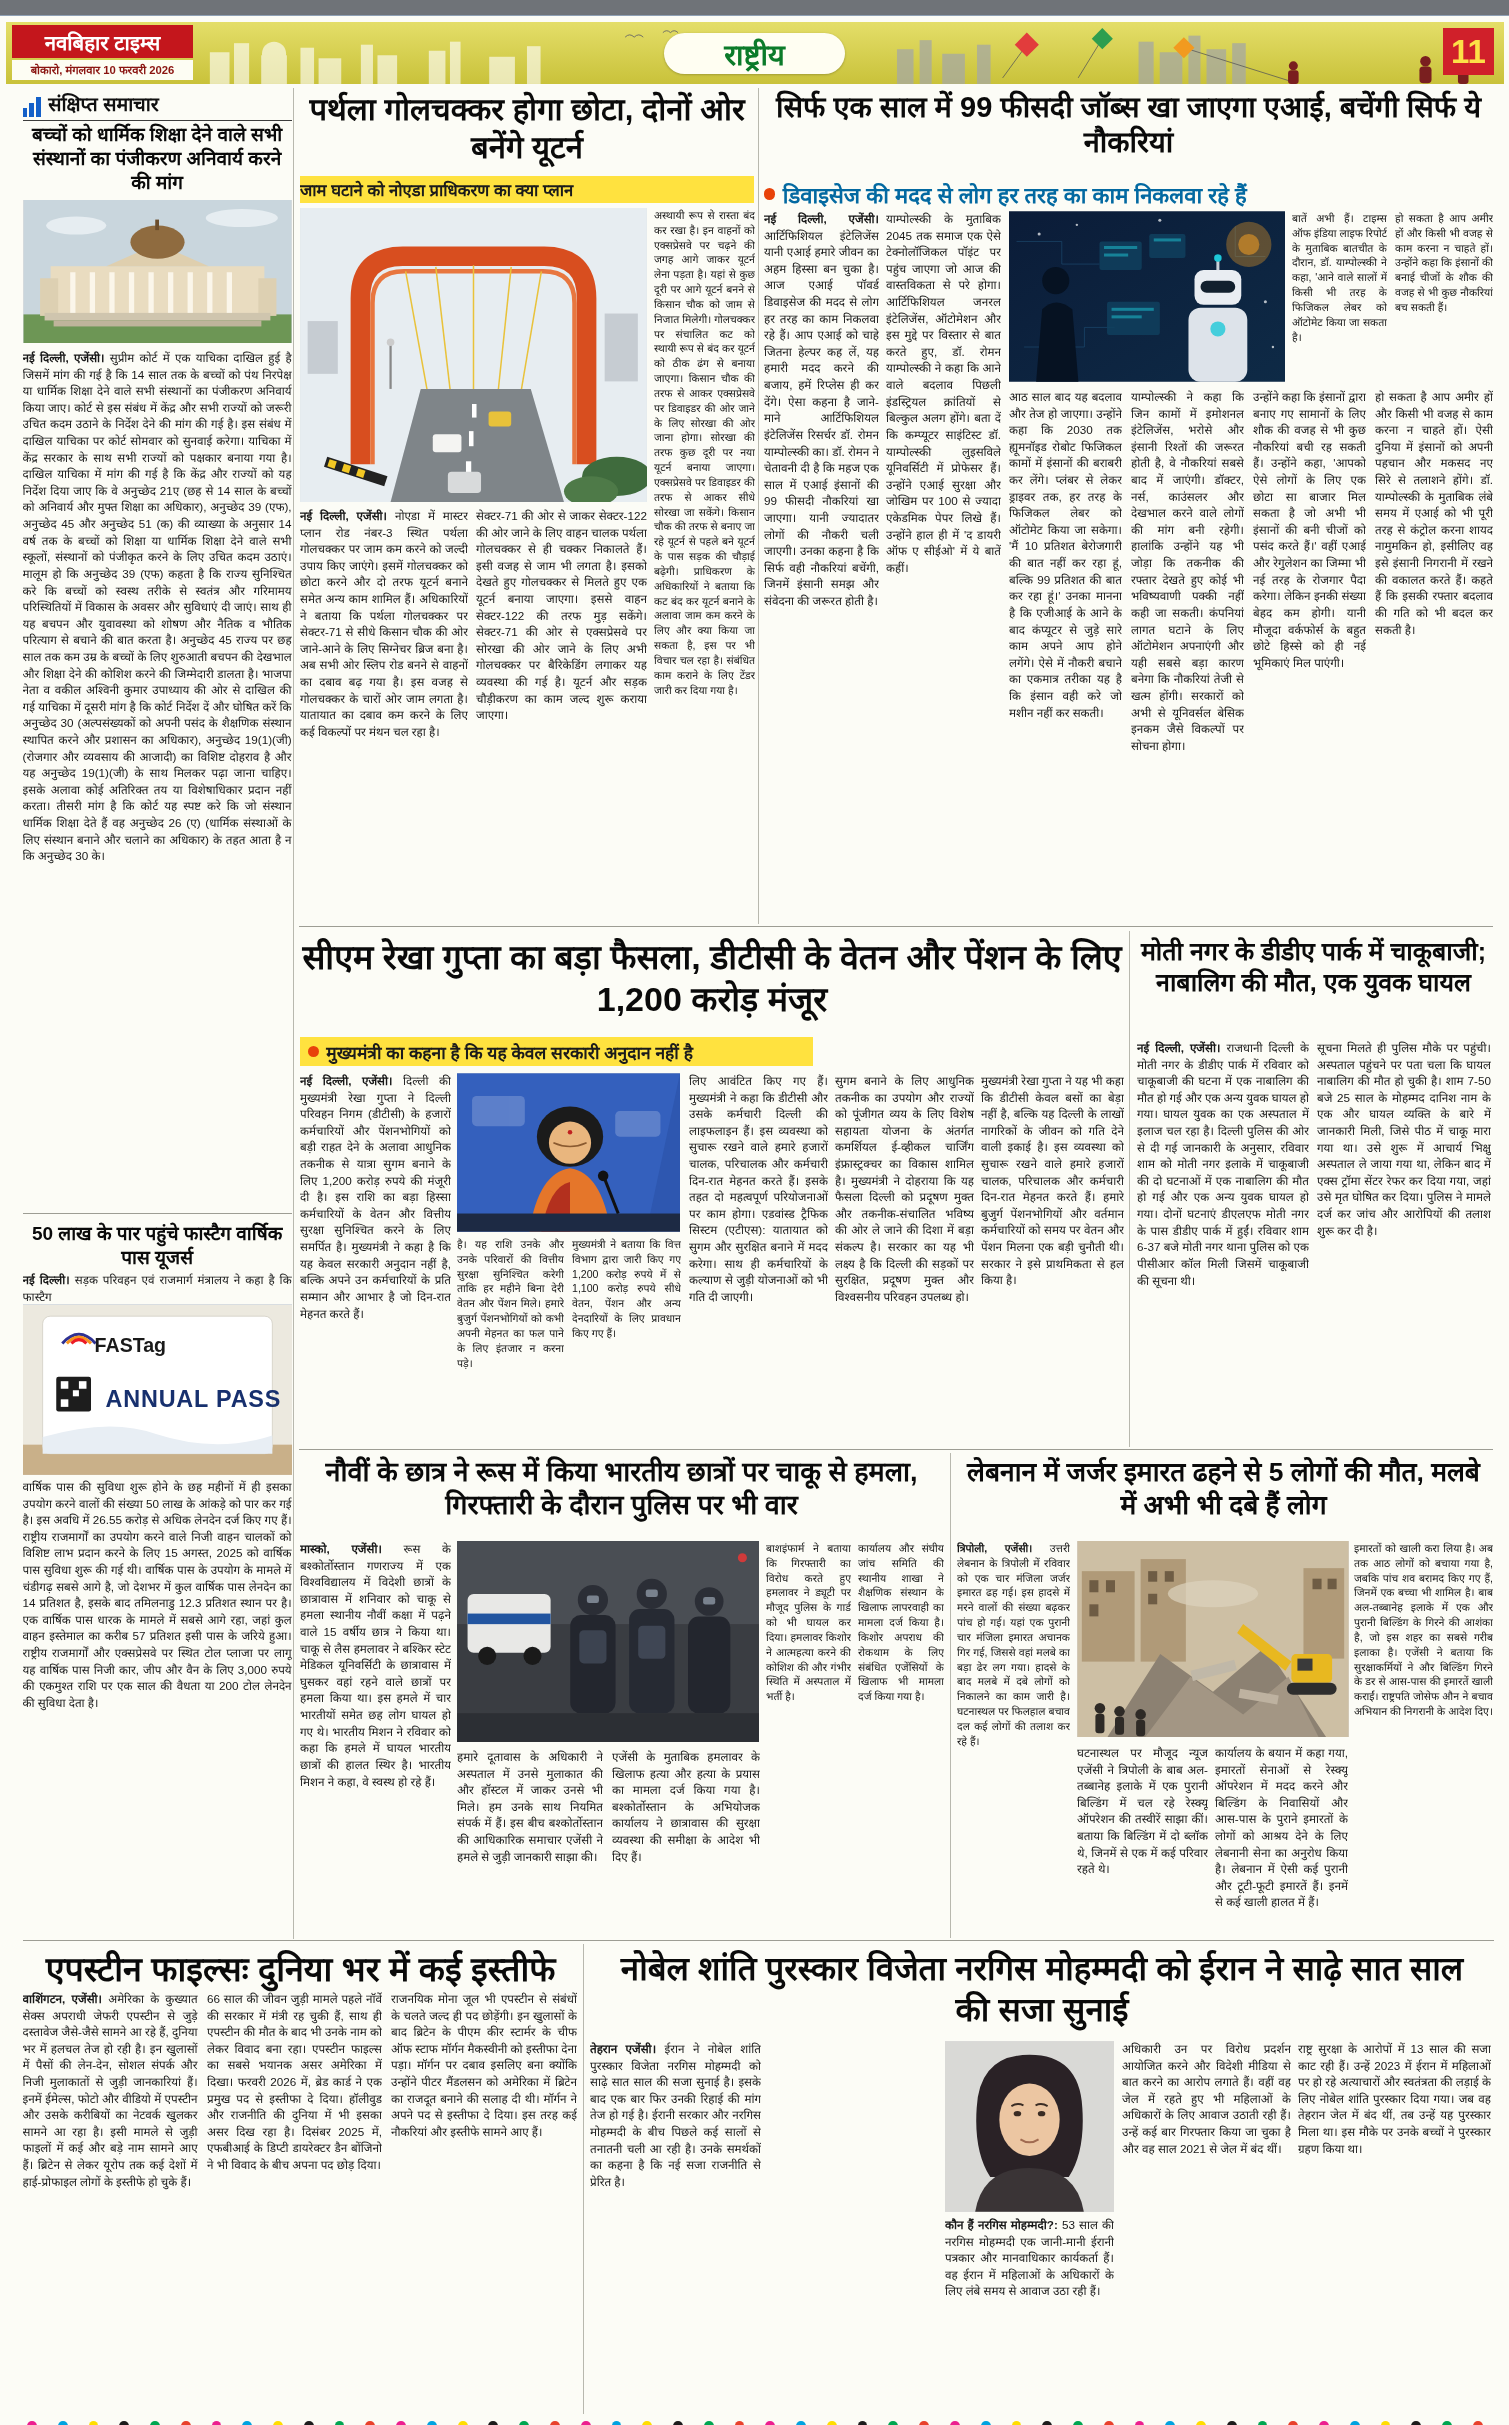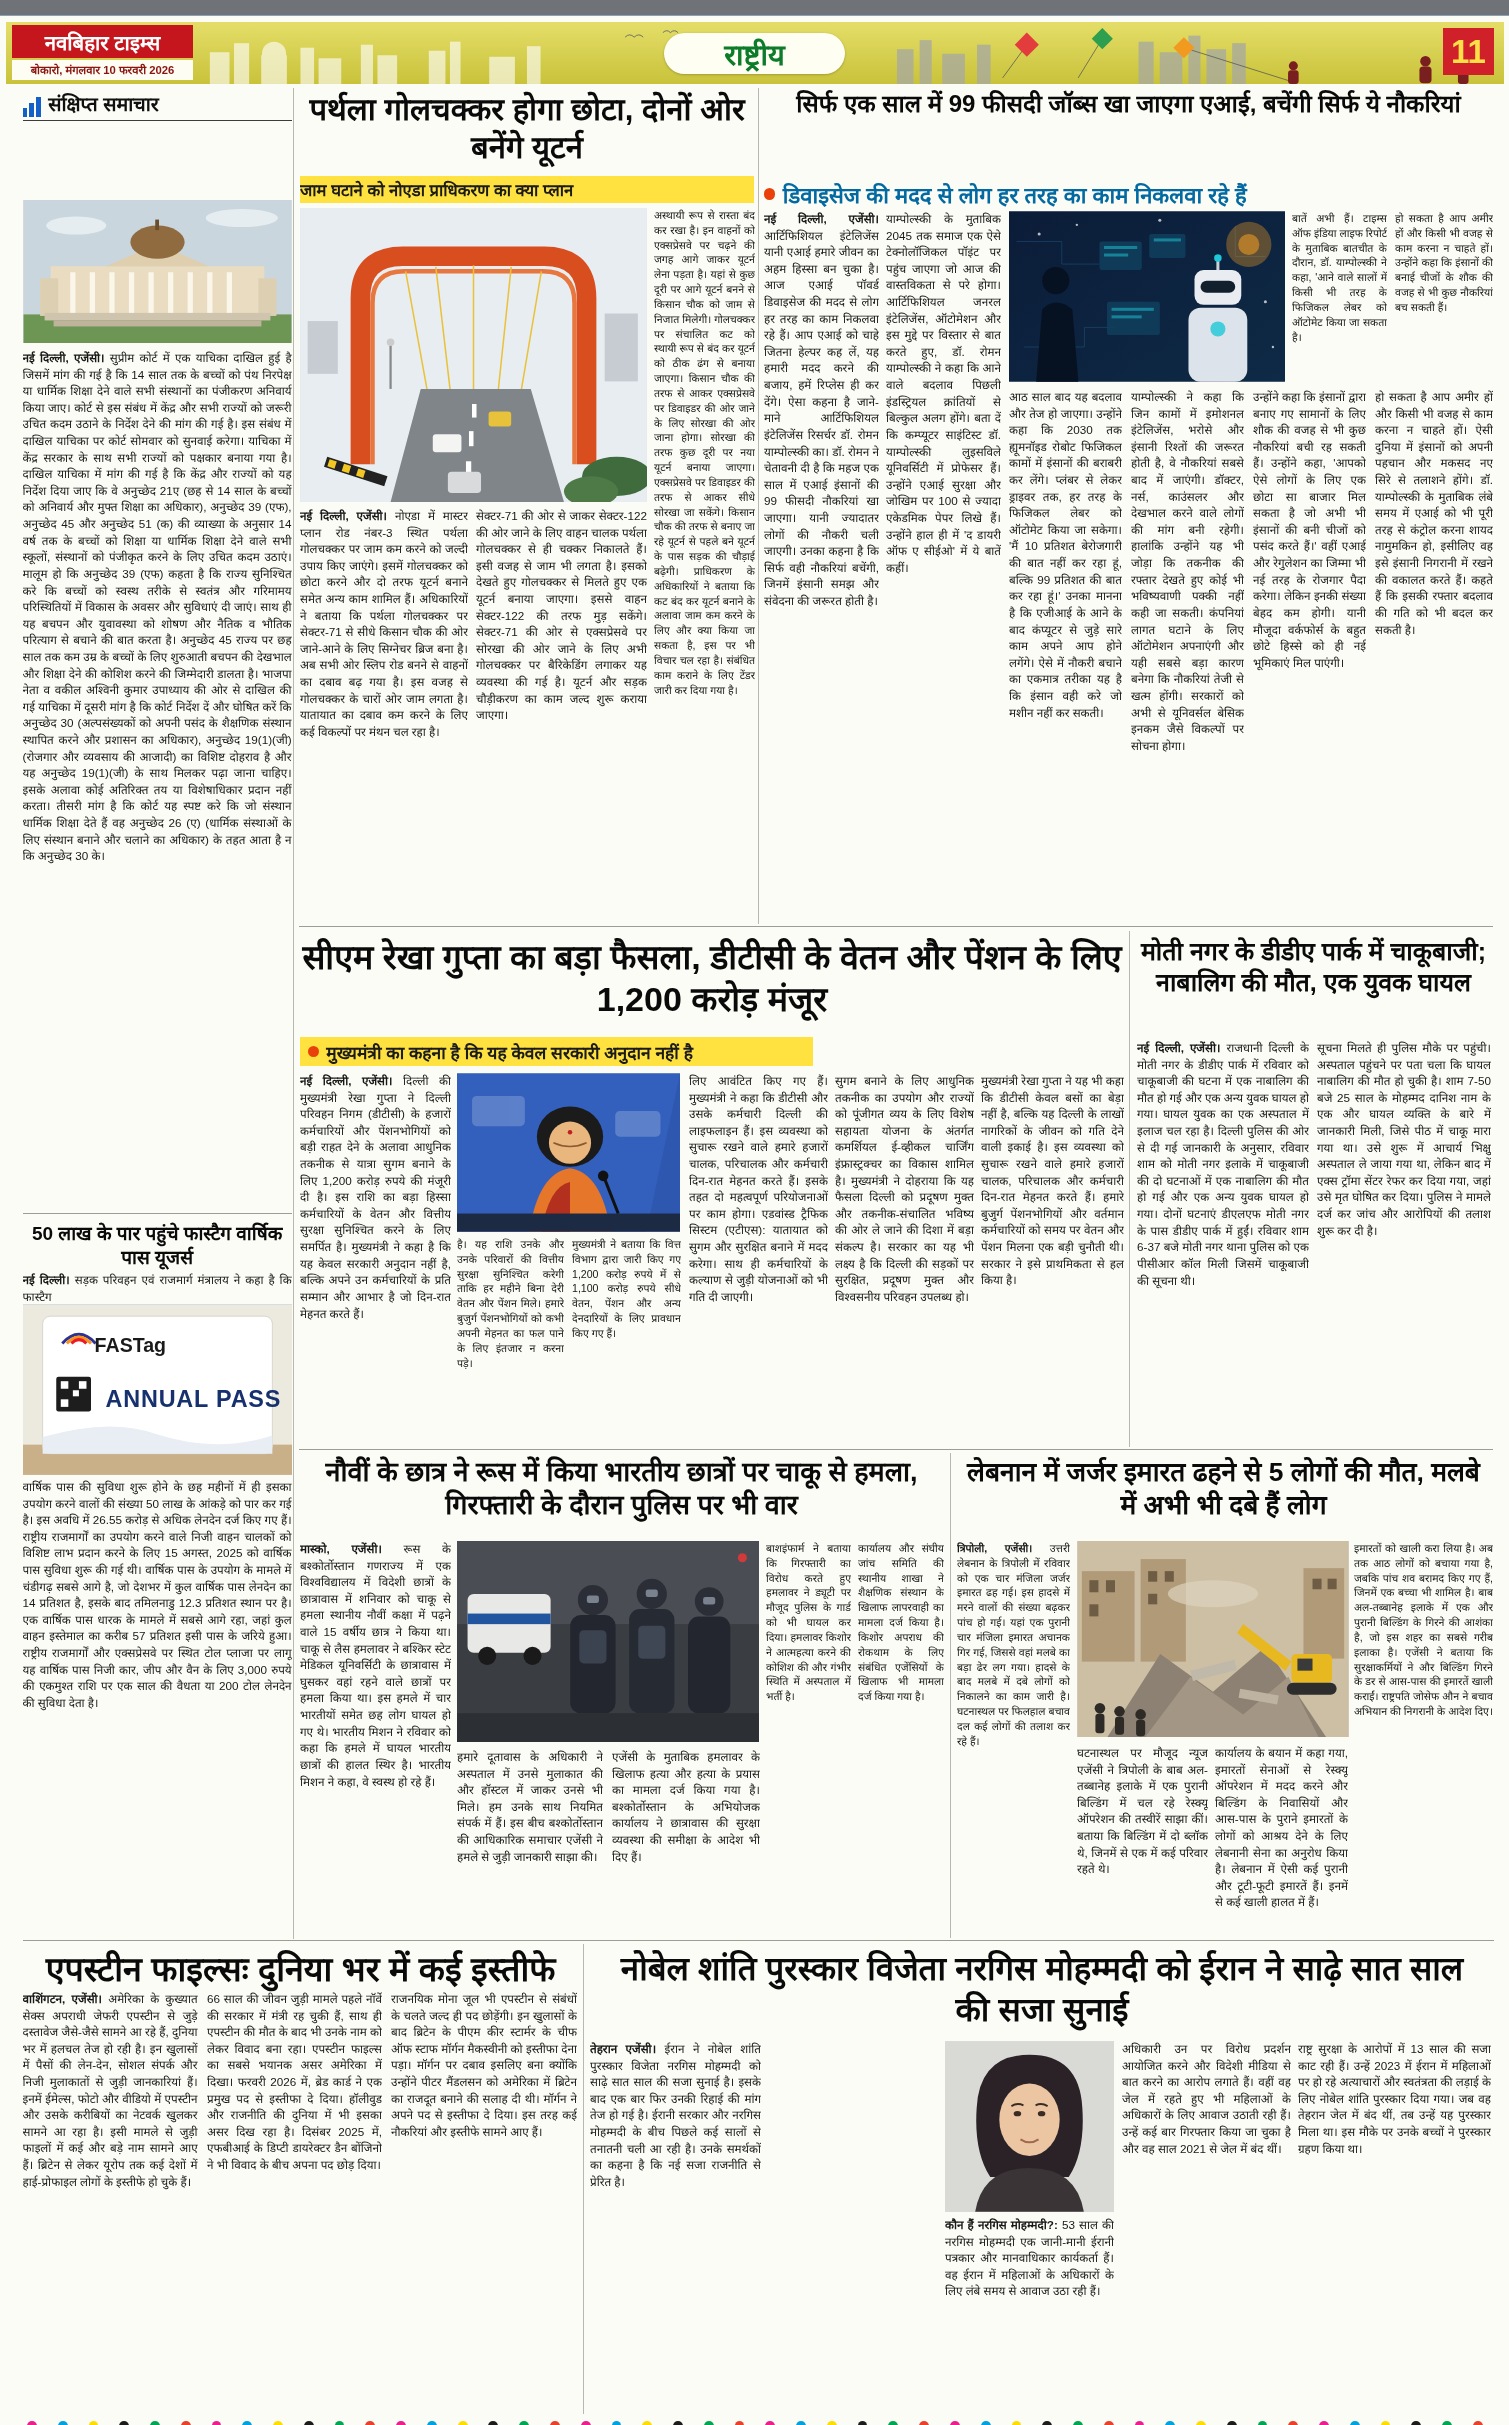--- a/index.html
+++ b/index.html
@@ -98,20 +98,21 @@
   <div class="abs rule-h" style="left:22.6px;top:1197px;width:269px"></div>
 
   <div class="abs briefs-head" style="left:22.6px;top:74px;width:269px;height:27px;font-size:19.6px;padding-bottom:3px">
     <span class="bars">
         <i style="height:9px"></i>
         <i style="height:14.3px"></i>
         <i style="height:19.6px"></i>
       </span>
     <span>संक्षिप्त समाचार</span>
   </div>
+  <h3 class="abs hl" style="left:22.6px;top:107px;width:269px;height:72px;font-size:19px;line-height:1.26">बच्चों को धार्मिक शिक्षा देने वाले सभी संस्थानों का पंजीकरण अनिवार्य करने की मांग</h3>
   <div class="abs photo" style="left:22.6px;top:184px;width:269px;height:143px">
     <svg viewBox="0 0 356 190">
       <rect width="356" height="190" fill="#c9d6dd"></rect>
       <ellipse cx="70" cy="34" rx="40" ry="12" fill="#e6edf1"></ellipse>
         <ellipse cx="290" cy="24" rx="48" ry="12" fill="#e6edf1"></ellipse>
       <rect x="0" y="152" width="356" height="38" fill="#6d9655"></rect>
       <rect x="36" y="88" width="284" height="66" fill="#e9dcc0"></rect>
       <rect x="22" y="104" width="24" height="50" fill="#ddd0b2"></rect>
         <rect x="312" y="104" width="24" height="50" fill="#ddd0b2"></rect>
       <polygon points="110,88 246,88 178,58" fill="#dfcfae"></polygon>
@@ -209,21 +210,21 @@
         <circle cx="120" cy="178" r="5" fill="#ccc"></circle>
     </svg>
   </div>
   <div class="abs bt sm" style="left:654px;top:192px;width:101px;height:716px">अस्थायी रूप से रास्ता बंद कर रखा है। इन वाहनों को एक्सप्रेसवे पर चढ़ने की जगह आगे जाकर यूटर्न लेना पड़ता है। यहां से कुछ दूरी पर आगे यूटर्न बनने से किसान चौक को जाम से निजात मिलेगी। गोलचक्कर पर संचालित कट को स्थायी रूप से बंद कर यूटर्न को ठीक ढंग से बनाया जाएगा। किसान चौक की तरफ से आकर एक्सप्रेसवे पर डिवाइडर की ओर जाने के लिए सोरखा की ओर जाना होगा। सोरखा की तरफ कुछ दूरी पर नया यूटर्न बनाया जाएगा। एक्सप्रेसवे पर डिवाइडर की तरफ से आकर सीधे सोरखा जा सकेंगे। किसान चौक की तरफ से बनाए जा रहे यूटर्न से पहले बने यूटर्न के पास सड़क की चौड़ाई बढ़ेगी। प्राधिकरण के अधिकारियों ने बताया कि कट बंद कर यूटर्न बनाने के अलावा जाम कम करने के लिए और क्या किया जा सकता है, इस पर भी विचार चल रहा है। संबंधित काम कराने के लिए टेंडर जारी कर दिया गया है।</div>
   <div class="abs bt" style="left:300px;top:492px;width:168px;height:415px">
     <b class="dl">नई दिल्ली, एजेंसी।</b>
     <span>नोएडा में मास्टर प्लान रोड नंबर-3 स्थित पर्थला गोलचक्कर पर जाम कम करने को जल्दी उपाय किए जाएंगे। इसमें गोलचक्कर को छोटा करने और दो तरफ यूटर्न बनाने समेत अन्य काम शामिल हैं। अधिकारियों ने बताया कि पर्थला गोलचक्कर पर सेक्टर-71 से सीधे किसान चौक की ओर जाने-आने के लिए सिग्नेचर ब्रिज बना है। अब सभी ओर स्लिप रोड बनने से वाहनों का दबाव बढ़ गया है। इस वजह से गोलचक्कर के चारों ओर जाम लगता है। यातायात का दबाव कम करने के लिए कई विकल्पों पर मंथन चल रहा है।</span>
   </div>
   <div class="abs bt" style="left:476px;top:492px;width:171px;height:415px">सेक्टर-71 की ओर से जाकर सेक्टर-122 की ओर जाने के लिए वाहन चालक पर्थला गोलचक्कर से ही चक्कर निकालते हैं। इसी वजह से जाम भी लगता है। इसको देखते हुए गोलचक्कर से मिलते हुए एक यूटर्न बनाया जाएगा। इससे वाहन सेक्टर-122 की तरफ मुड़ सकेंगे। सेक्टर-71 की ओर से एक्सप्रेसवे पर सोरखा की ओर जाने के लिए अभी गोलचक्कर पर बैरिकेडिंग लगाकर यह व्यवस्था की गई है। यूटर्न और सड़क चौड़ीकरण का काम जल्द शुरू कराया जाएगा।</div>
 
-  <h1 class="abs hl" style="left:764px;top:74px;width:729px;height:88px;font-size:24px;line-height:1.2">सिर्फ एक साल में 99 फीसदी जॉब्स खा जाएगा एआई, बचेंगी सिर्फ ये नौकरियां</h1>
+  <h1 class="abs hl" style="left:764px;top:74px;width:729px;height:88px;font-size:29px;line-height:1.2">सिर्फ एक साल में 99 फीसदी जॉब्स खा जाएगा एआई, बचेंगी सिर्फ ये नौकरियां</h1>
   <div class="abs" style="left:764px;top:165px;width:729px;height:26px;display:flex;align-items:center;font-weight:bold;font-size:22px;color:#0369a1">
     <span class="bullet" style="margin-left:0"></span>
     <span>डिवाइसेज की मदद से लोग हर तरह का काम निकलवा रहे हैं</span>
   </div>
   <div class="abs bt" style="left:764px;top:195px;width:115px;height:713px">
     <b class="dl">नई दिल्ली, एजेंसी।</b>
     <span>आर्टिफिशियल इंटेलिजेंस यानी एआई हमारे जीवन का अहम हिस्सा बन चुका है। आज एआई पॉवर्ड डिवाइसेज की मदद से लोग हर तरह का काम निकलवा रहे हैं। आप एआई को चाहे जितना हेल्पर कह लें, यह हमारी मदद करने की बजाय, हमें रिप्लेस ही कर देंगे। ऐसा कहना है जाने-माने आर्टिफिशियल इंटेलिजेंस रिसर्चर डॉ. रोमन याम्पोल्स्की का। डॉ. रोमन ने चेतावनी दी है कि महज एक साल में एआई इंसानों की 99 फीसदी नौकरियां खा जाएगा। यानी ज्यादातर लोगों की नौकरी चली जाएगी। उनका कहना है कि सिर्फ वही नौकरियां बचेंगी, जिनमें इंसानी समझ और संवेदना की जरूरत होती है।</span>
   </div>
   <div class="abs bt" style="left:886px;top:195px;width:115px;height:713px">याम्पोल्स्की के मुताबिक 2045 तक समाज एक ऐसे टेक्नोलॉजिकल पॉइंट पर पहुंच जाएगा जो आज की वास्तविकता से परे होगा। आर्टिफिशियल जनरल इंटेलिजेंस, ऑटोमेशन और इस मुद्दे पर विस्तार से बात करते हुए, डॉ. रोमन याम्पोल्स्की ने कहा कि आने वाले बदलाव पिछली इंडस्ट्रियल क्रांतियों से बिल्कुल अलग होंगे। बता दें कि कम्प्यूटर साइंटिस्ट डॉ. याम्पोल्स्की लुइसविले यूनिवर्सिटी में प्रोफेसर हैं। उन्होंने एआई सुरक्षा और जोखिम पर 100 से ज्यादा एकेडमिक पेपर लिखे हैं। उन्होंने हाल ही में 'द डायरी ऑफ ए सीईओ' में ये बातें कहीं।</div>
   <div class="abs photo" style="left:1009px;top:195px;width:276px;height:171px">

